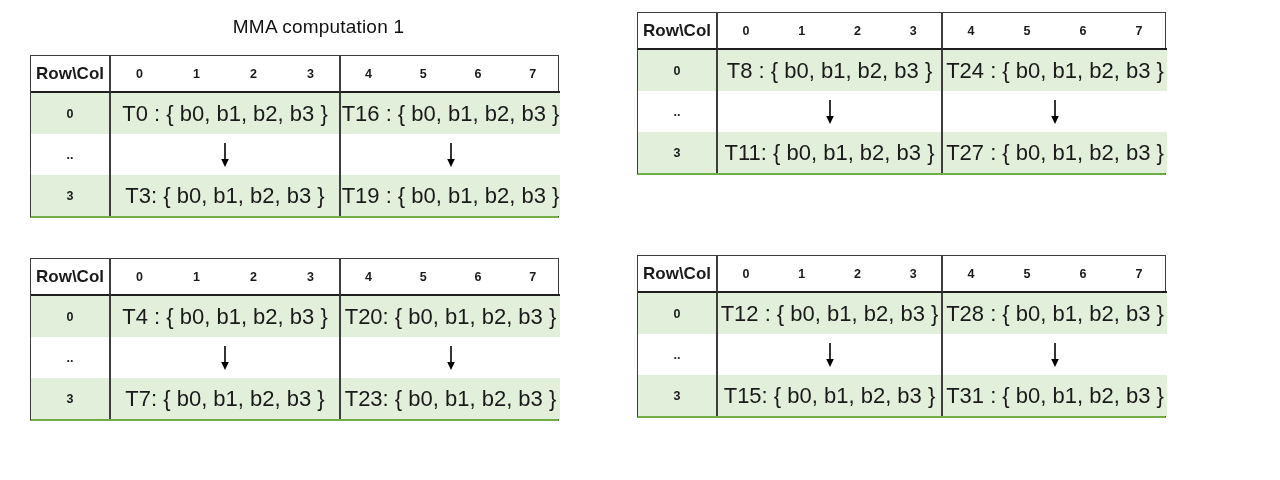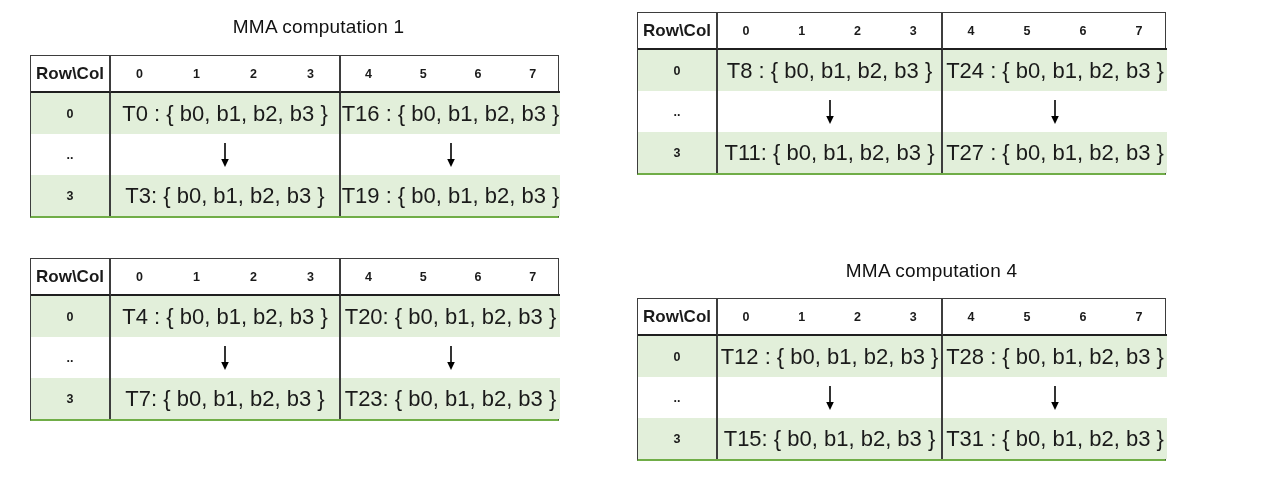--- a/index.html
+++ b/index.html
@@ -193,21 +193,20 @@
           </svg>
       </div>
 
       <div class="cell v-sep rowlabel green">3</div>
       <div class="cell v-sep datacell green">T7: { b0, b1, b2, b3 }</div>
       <div class="cell datacell green">T23: { b0, b1, b2, b3 }</div>
     </div>
   </div>
 
   <div class="panel panel-br">
-    <div class="tbl-title">MMA computation 4</div>
     <div class="tbl tbl-right">
       <div class="cell hdr v-sep corner-cell">Row\Col</div>
       <div class="cell hdr v-sep colnum-group">
         <span class="colnum">0</span>
         <span class="colnum">1</span>
         <span class="colnum">2</span>
         <span class="colnum">3</span>
       </div>
       <div class="cell hdr colnum-group">
         <span class="colnum">4</span>

